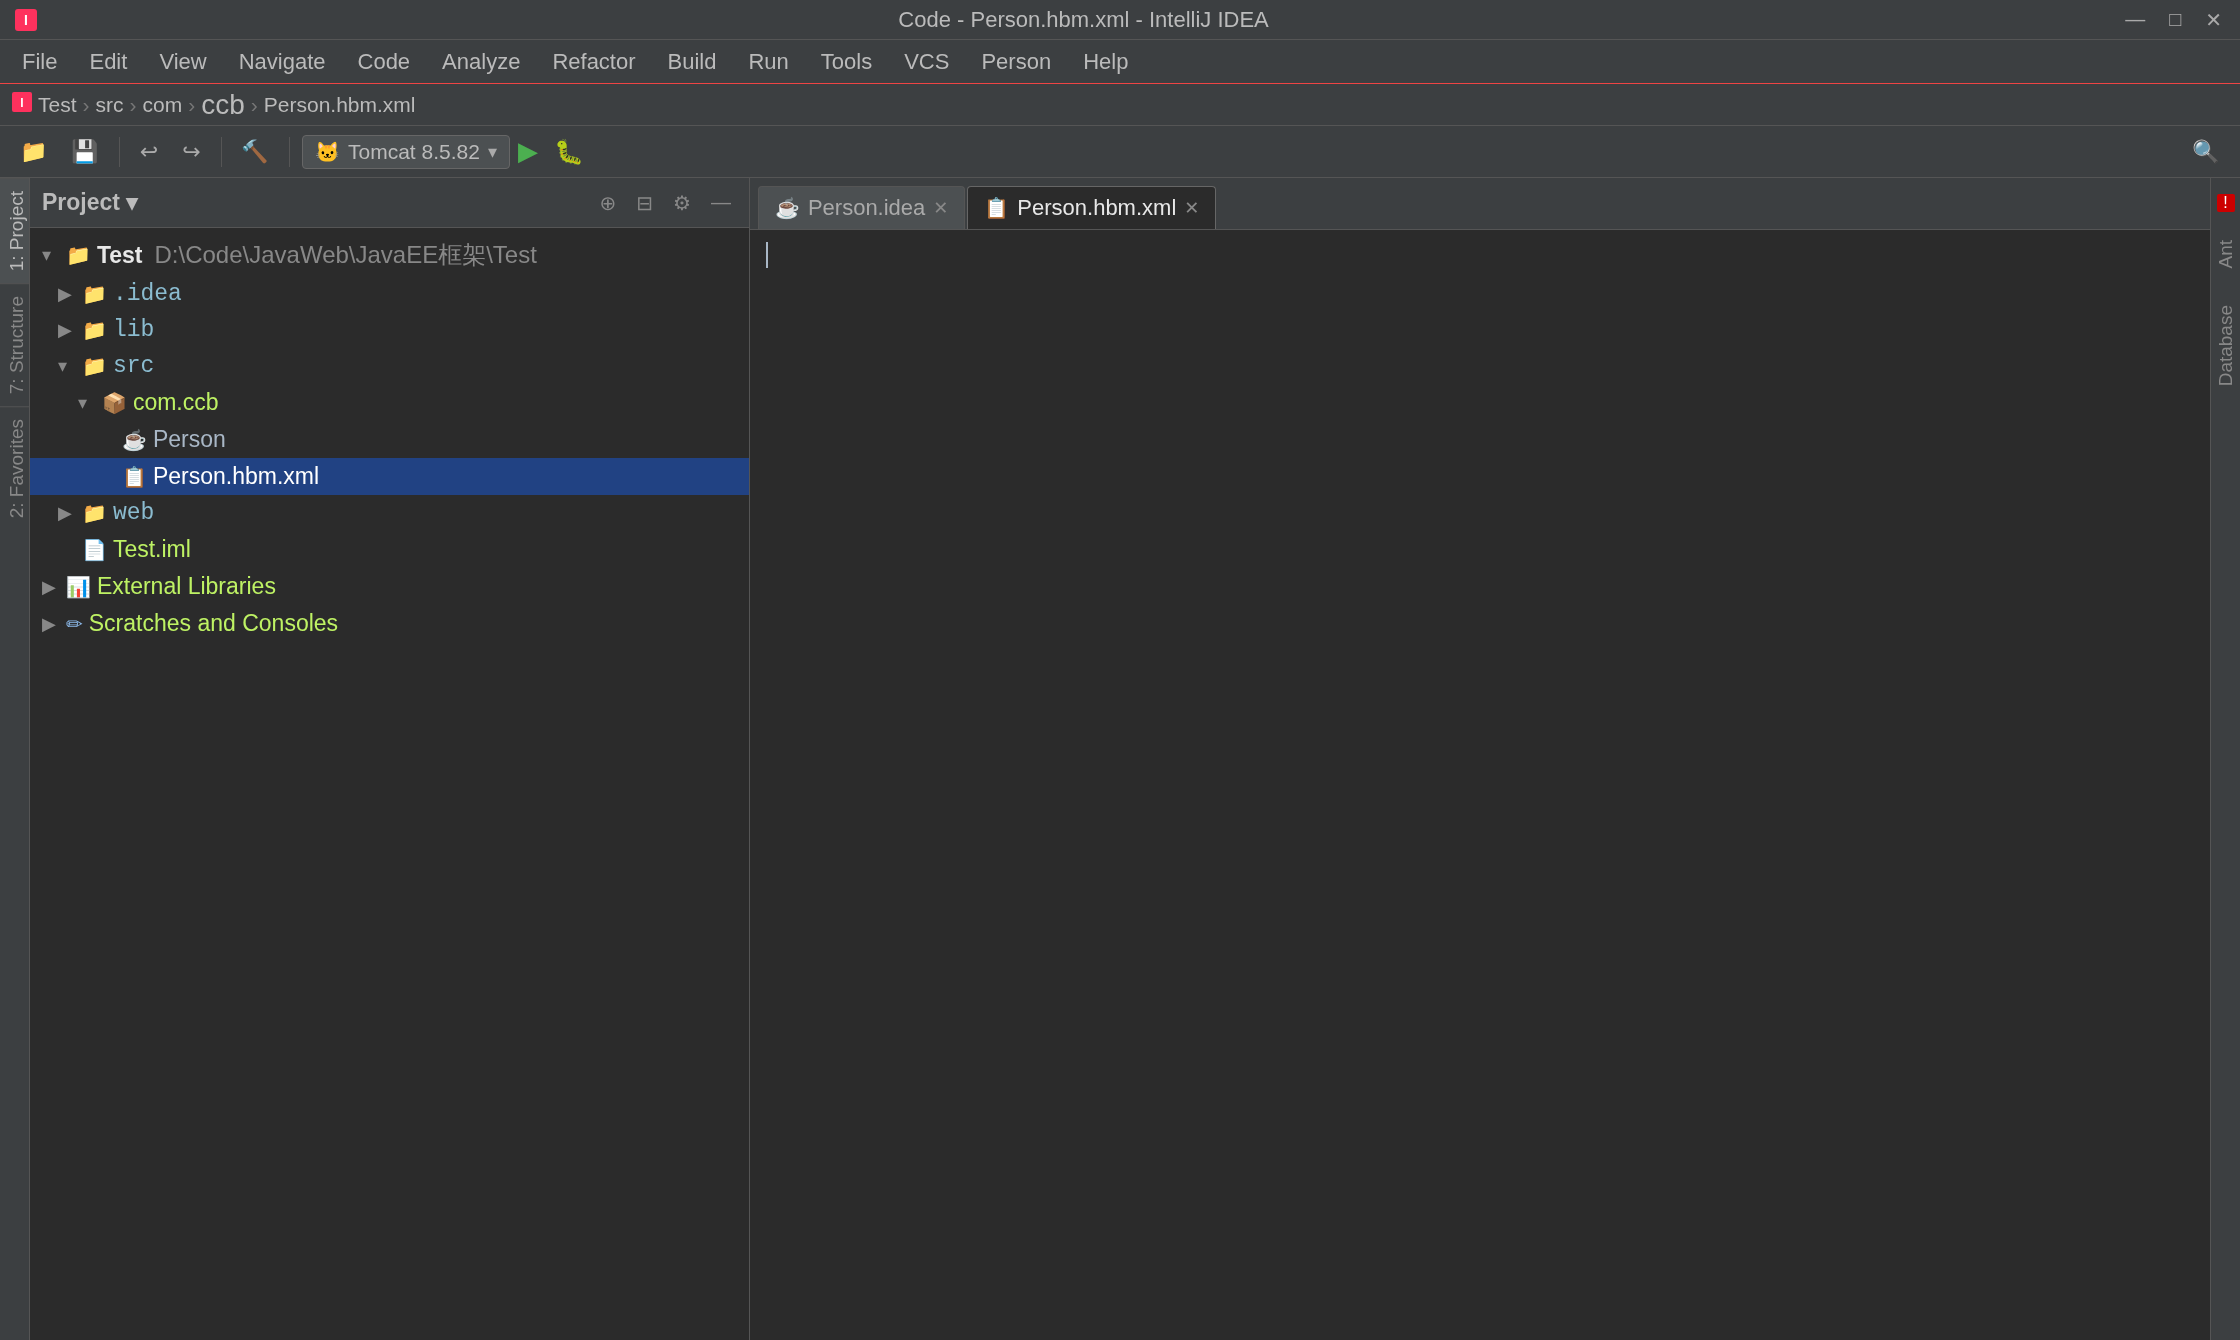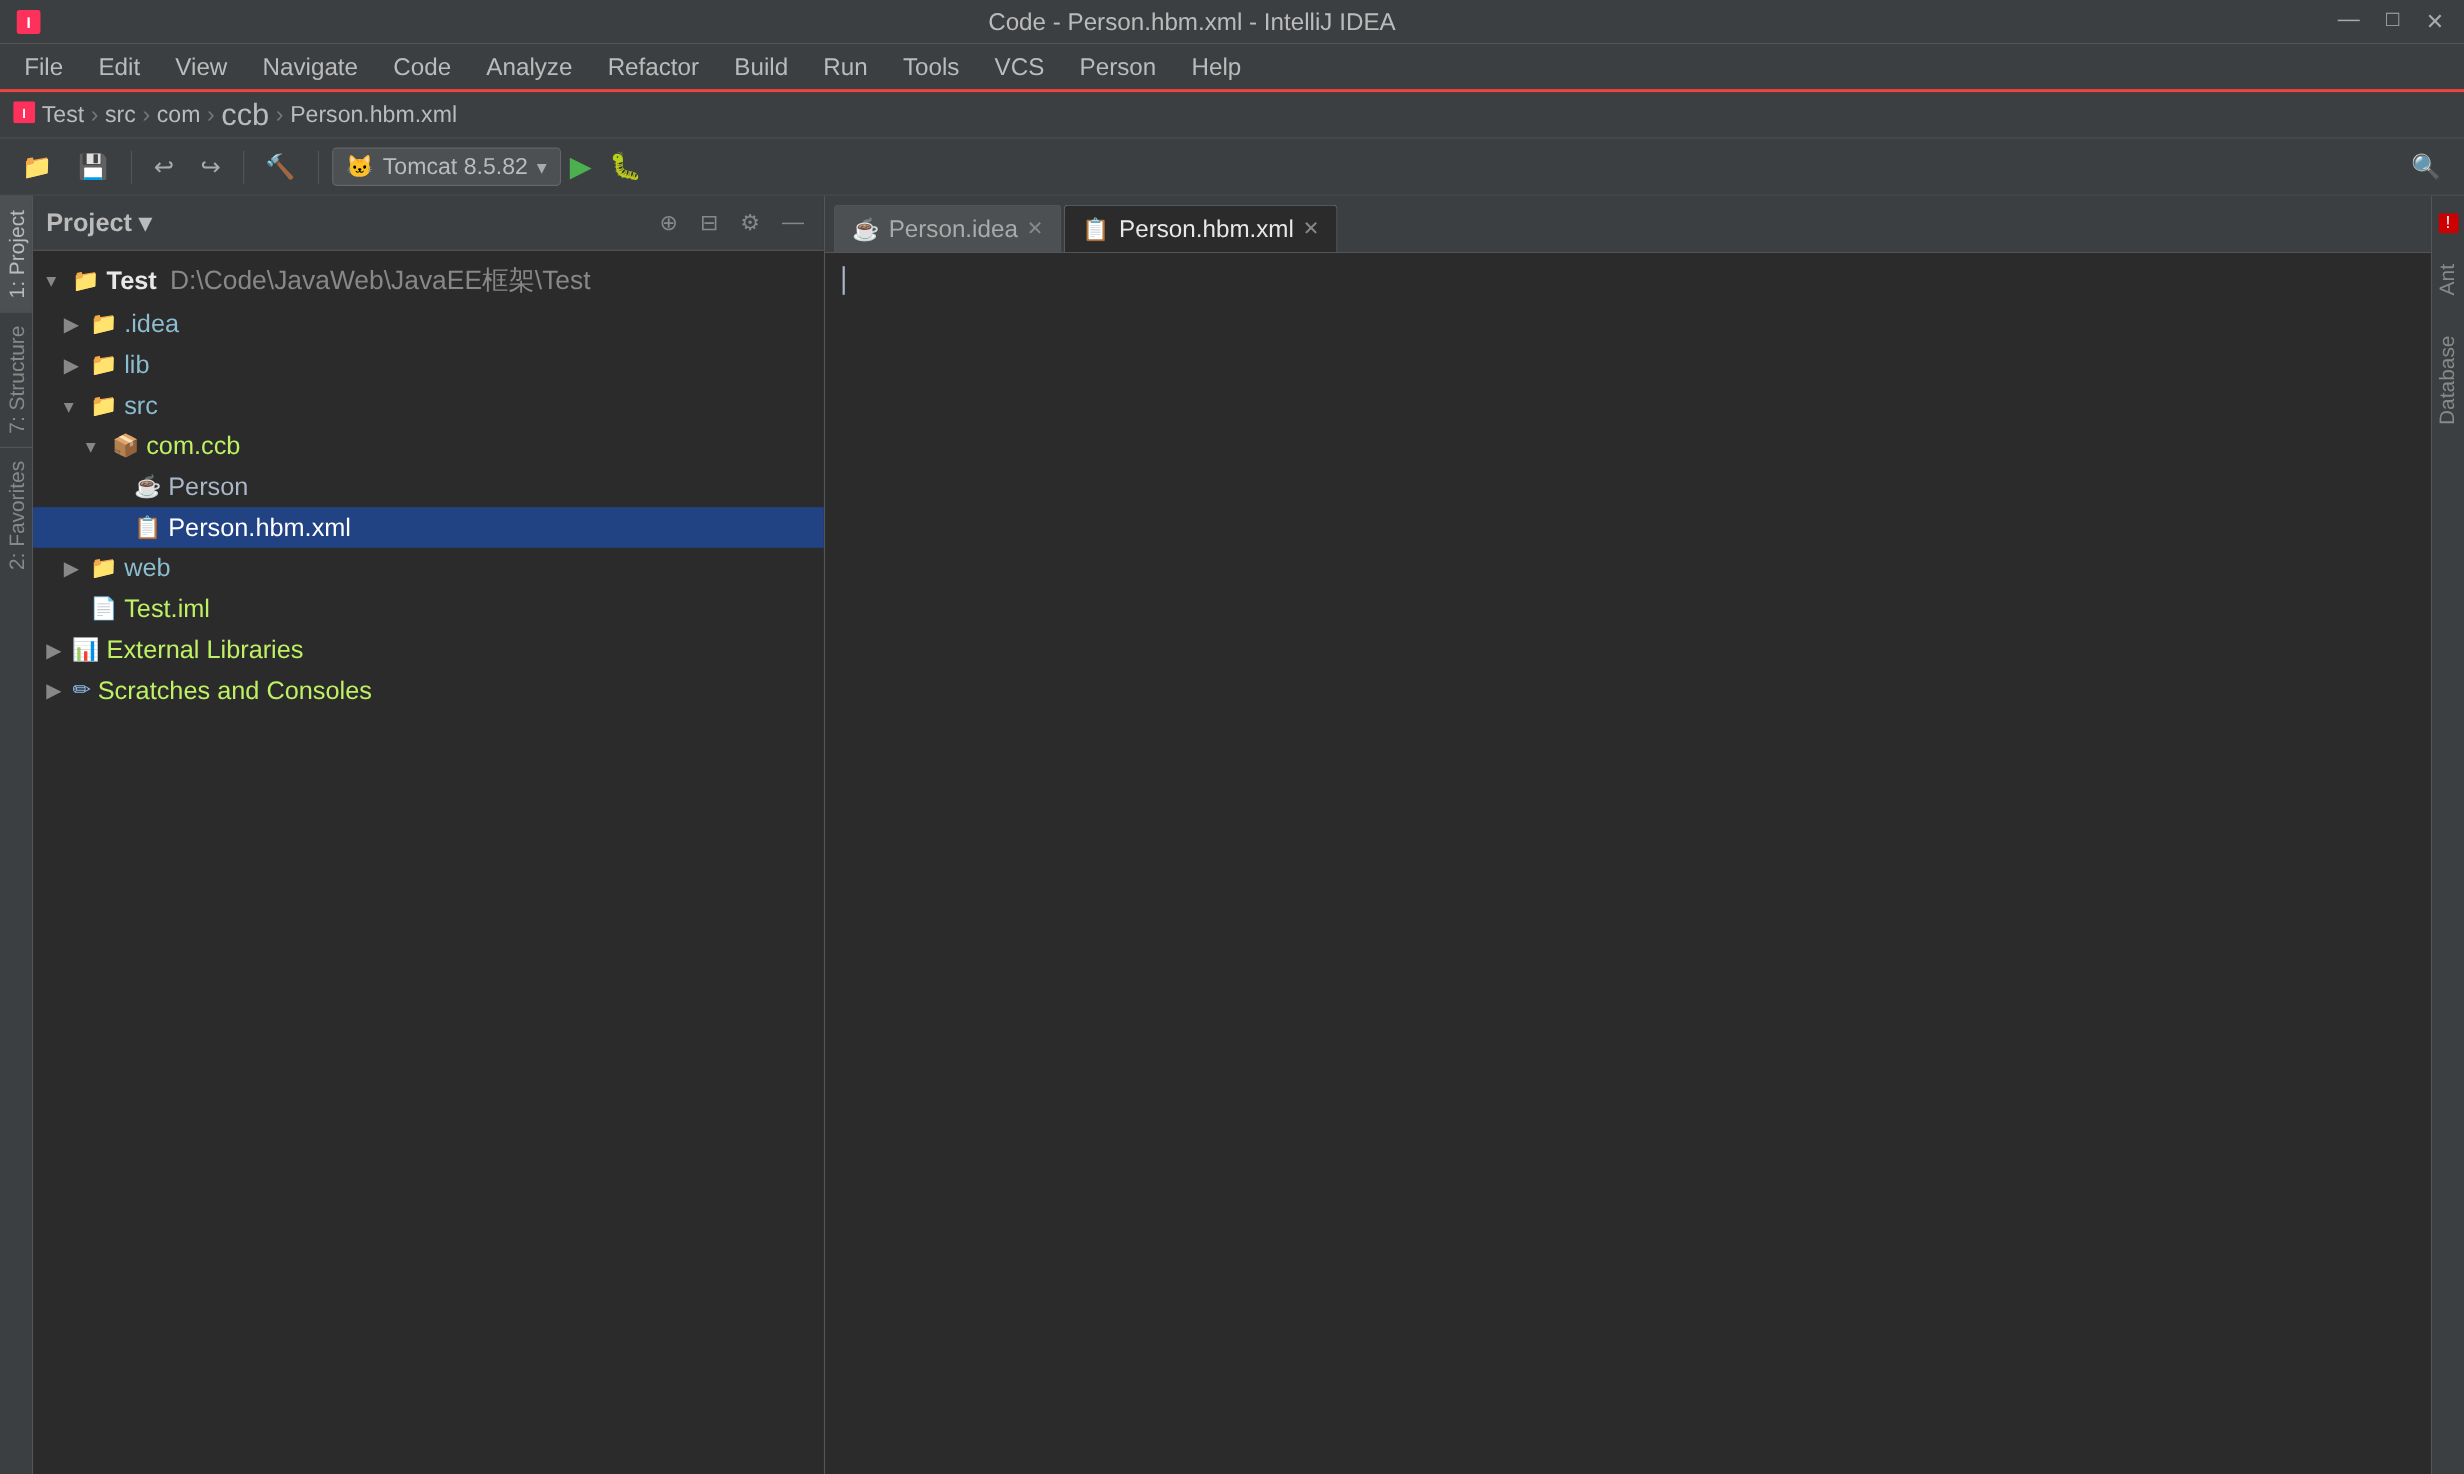--- a/index.html
+++ b/index.html
@@ -48,21 +48,21 @@
       padding: 2px 6px;
     }
 
     
     #menubar {
       background: #3c3f41;
       height: 44px;
       display: flex;
       align-items: center;
       padding: 0 8px;
-      border-bottom: 3px solid #ef4444;
+      border-bottom: 1px solid #ef4444;
       gap: 4px;
     }
     .menu-item {
       padding: 4px 14px;
       font-size: 22px;
       color: #bbb;
       cursor: pointer;
       border-radius: 3px;
     }
 
@@ -164,21 +164,21 @@
       display: flex;
       align-items: center;
       padding: 5px 12px;
       cursor: pointer;
       font-size: 23px;
       gap: 6px;
     }
     .tree-item.selected { background: #214283; }
     .tree-arrow { font-size: 18px; color: #888; width: 18px; }
     .tree-label { color: #bef264; }
-    .tree-label.folder { color: #8bbcd0; }
+    .tree-label.folder { color: #8bbcd0; font-family: Liberation Mono, monospace; }
     .tree-label.java-file { color: #a9b7c6; }
     .indent-1 { padding-left: 28px; }
     .indent-2 { padding-left: 48px; }
     .indent-3 { padding-left: 68px; }
 
     
     #editor-area {
       flex: 1;
       display: flex;
       flex-direction: column;

